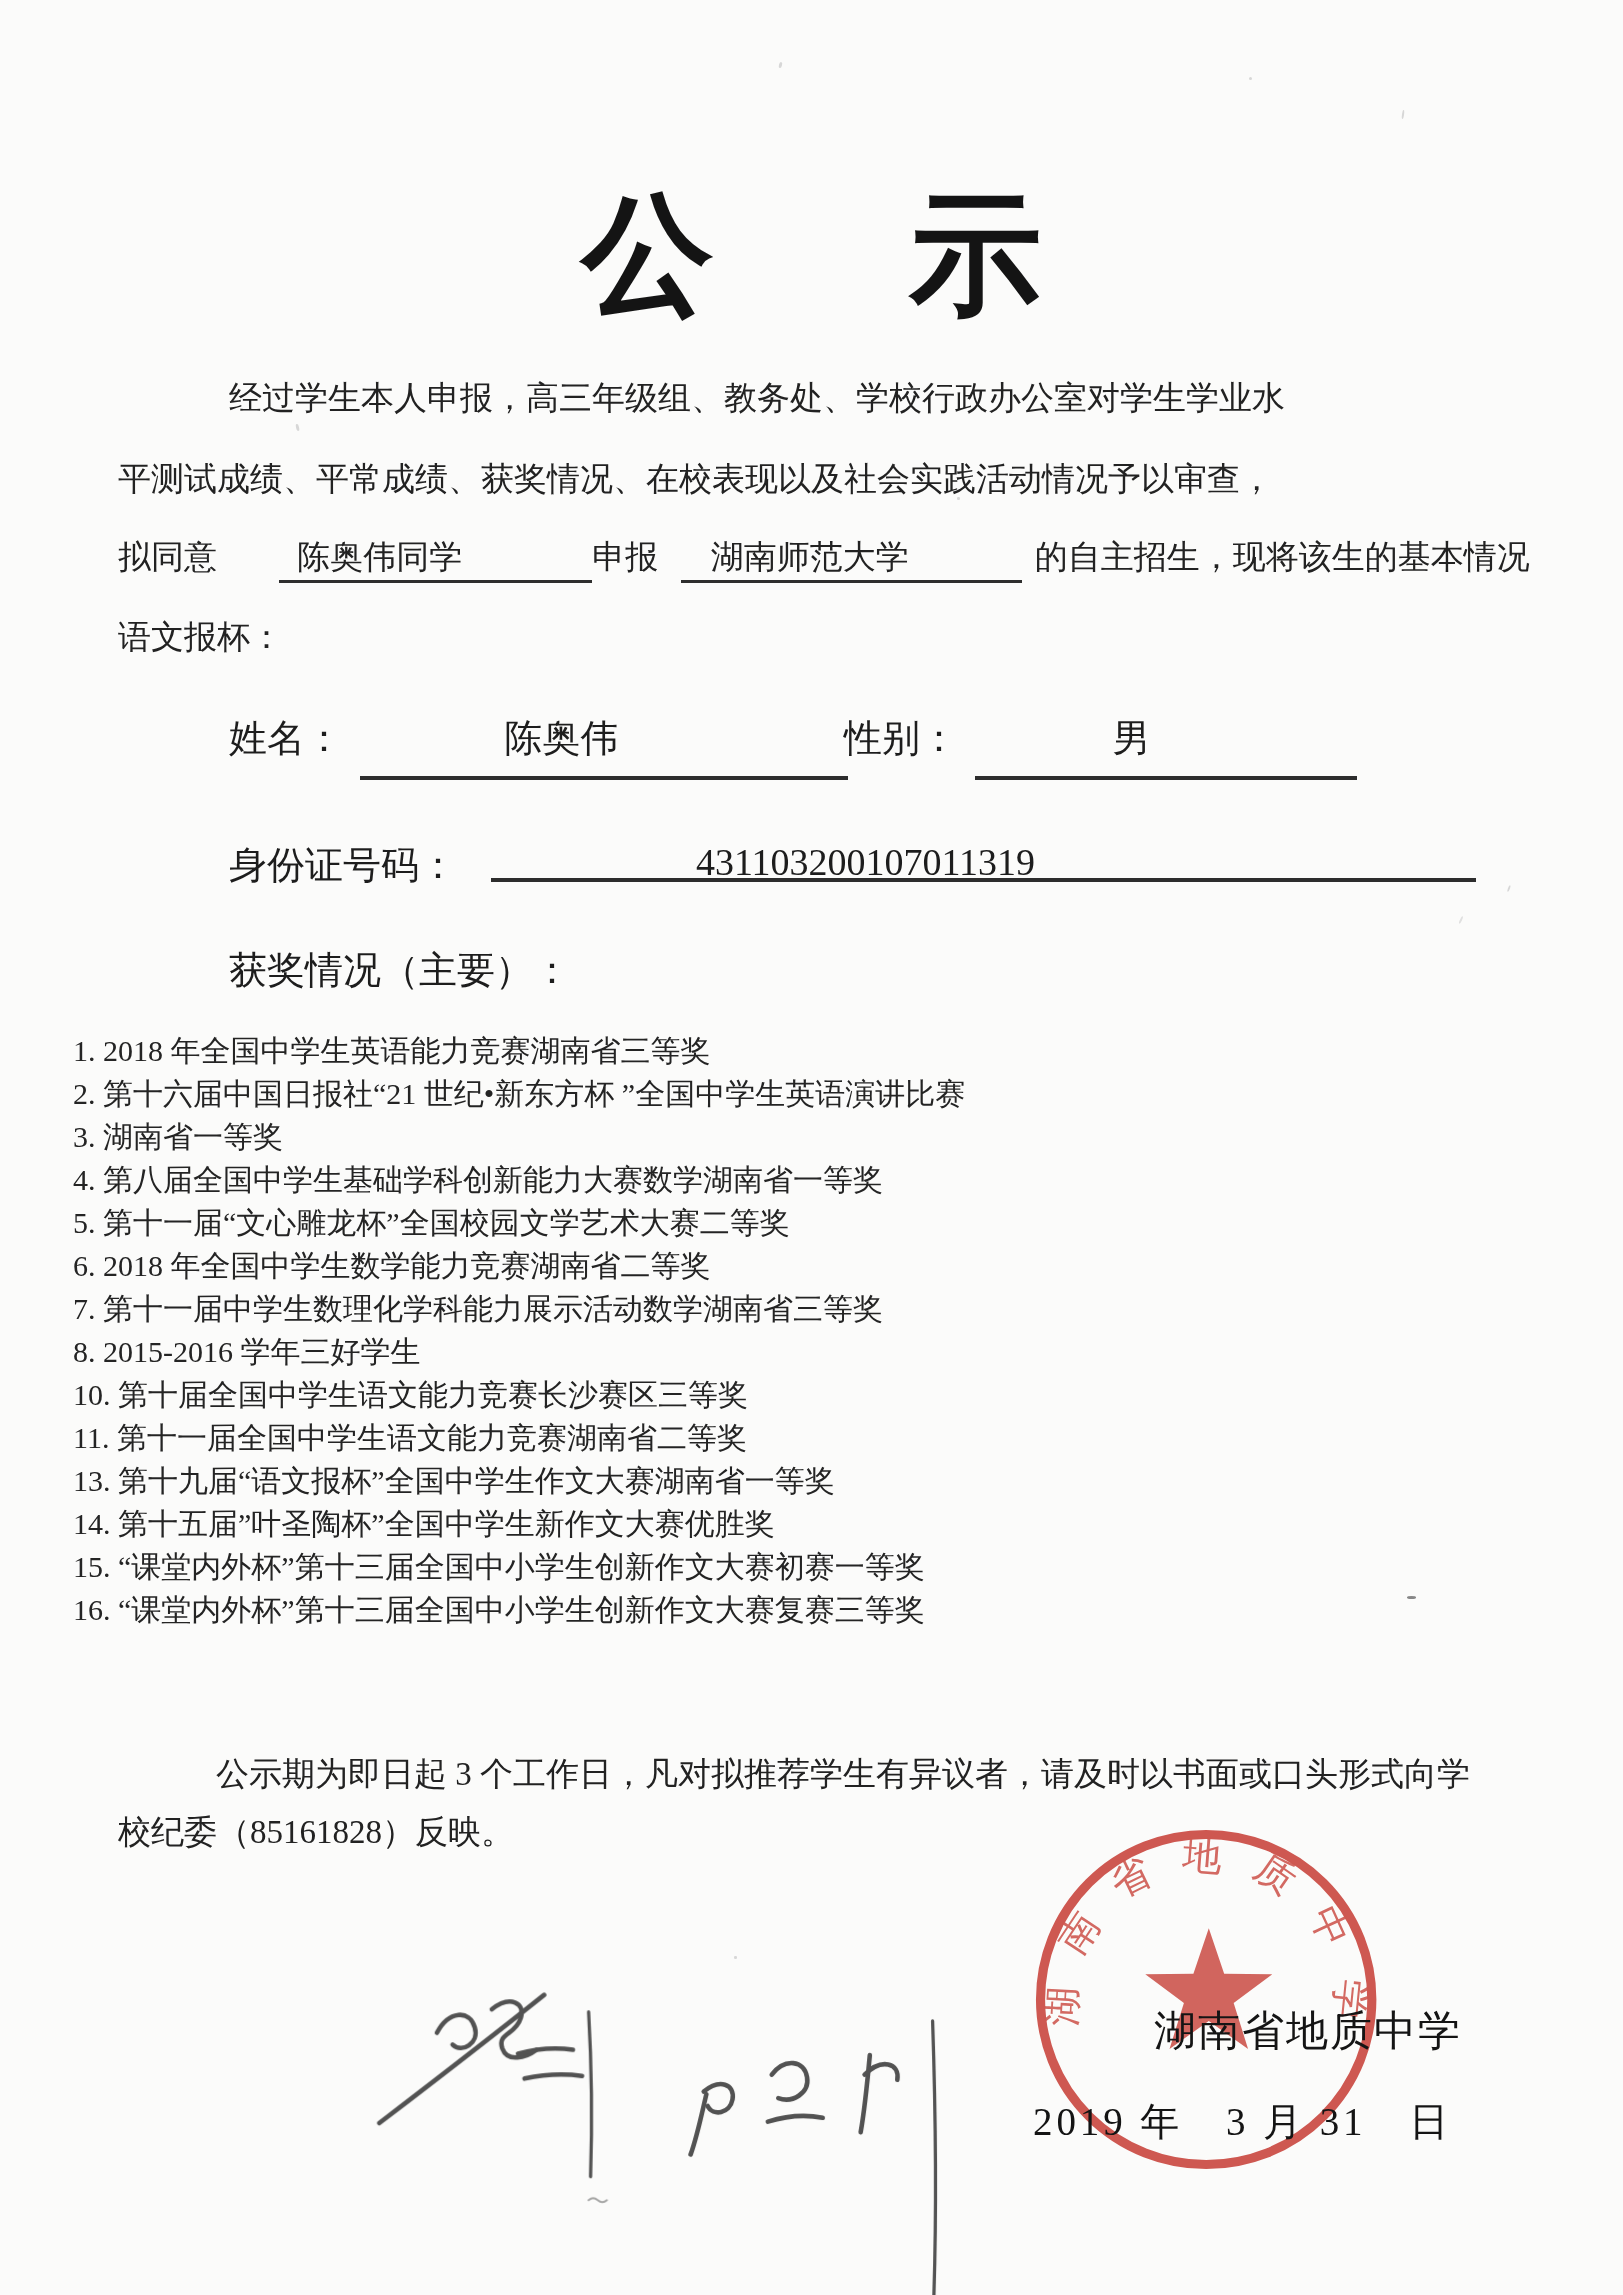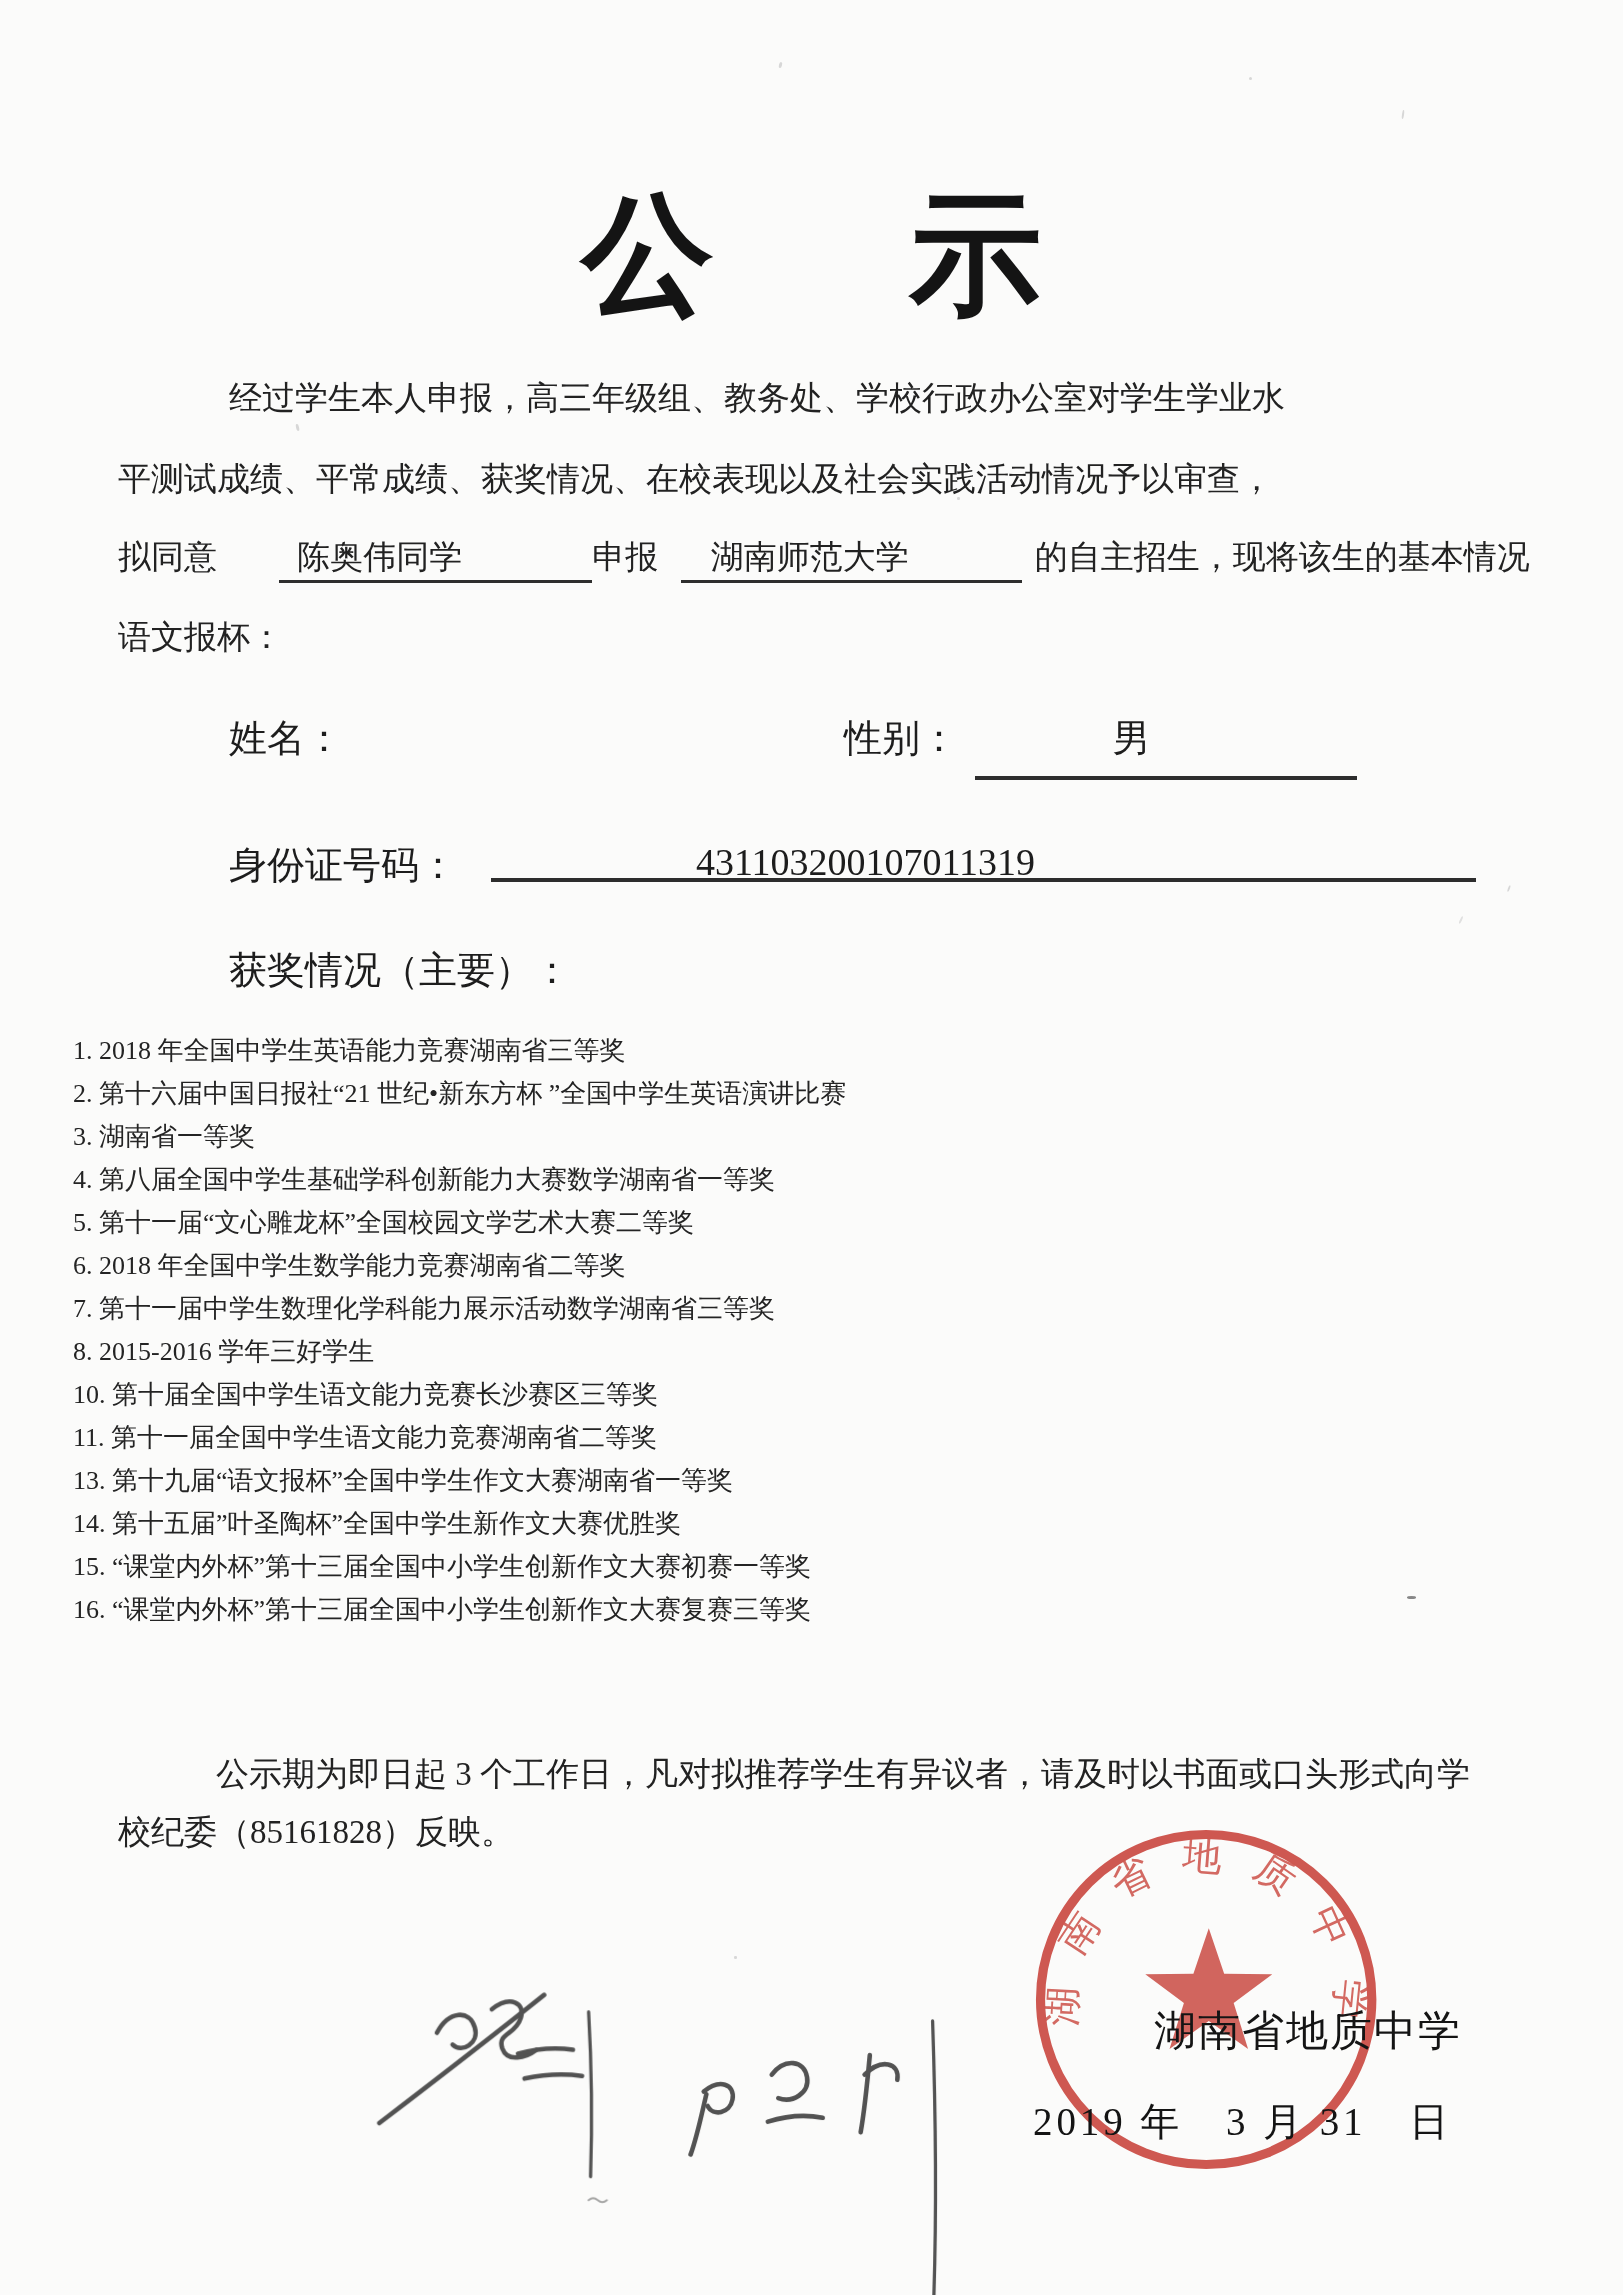--- a/index.html
+++ b/index.html
@@ -33,21 +33,21 @@
   
   .field-label,.field-value{font-size:38px;color:#1d1d1d;}
   .fillline{
     position:absolute;
     border-bottom:4.6px solid #2d2d2d;
     text-align:center;
     font-size:38px;color:#1d1d1d;
   }
 
   
-  .awards{top:1029px;left:73px;font-size:26px;line-height:43px;color:#242424;}
+  .awards{top:1029px;left:73px;font-size:30px;line-height:43px;color:#242424;}
   .awards li{list-style:none;margin:0;padding:0;white-space:nowrap;}
   .awards ul{margin:0;padding:0;}
 
   
   .school-name{top:2003px;left:1154px;font-size:42px;letter-spacing:2px;color:#141414;}
   .date-line{top:2095px;left:1033px;font-size:39px;letter-spacing:3.9px;color:#141414;}
 
   .stamp-svg{position:absolute;top:1826px;left:1028px;}
   .sign-svg{position:absolute;top:1970px;left:353px;}
 
@@ -75,20 +75,21 @@
   </div>
 
   <div class="abs body-line" style="top:376px;left:229px;">经过学生本人申报，高三年级组、教务处、学校行政办公室对学生学业水</div>
   <div class="abs body-line" style="top:457px;left:118px;">平测试成绩、平常成绩、获奖情况、在校表现以及社会实践活动情况予以审查，</div>
   <div class="abs body-line" style="top:535px;left:118px;">
     <span>拟同意</span><span class="blank" style="width:295px;margin-left:62px;padding-left:18.3px;text-align:left;">陈奥伟同学</span><span style="">申报</span><span class="blank" style="width:311px;margin-left:23px;padding-left:29.5px;text-align:left;">湖南师范大学</span><span style="margin-left:13px;">的自主招生，现将该生的基本情况</span>
   </div>
   <div class="abs body-line" style="top:615px;left:118px;">语文报杯：</div>
 
   <div class="abs field-label" style="top:713px;left:229px;">姓名：</div>
+  <div class="fillline" style="top:713px;left:360px;width:403px;height:63px;padding-right:85px;box-sizing:content-box;">陈奥伟</div>
   <div class="abs field-label" style="top:713px;left:844px;">性别：</div>
   <div class="fillline" style="top:713px;left:975px;width:313px;height:63px;padding-right:69px;box-sizing:content-box;">男</div>
 
   <div class="abs field-label" style="top:840px;left:229px;">身份证号码：</div>
   <div class="fillline" style="top:840px;left:491px;width:985px;height:42px;padding-right:236px;box-sizing:border-box;">431103200107011319</div>
 
   <div class="abs field-label" style="top:945px;left:229px;">获奖情况（主要）：</div>
 
   <div class="abs awards">
     <ul>

